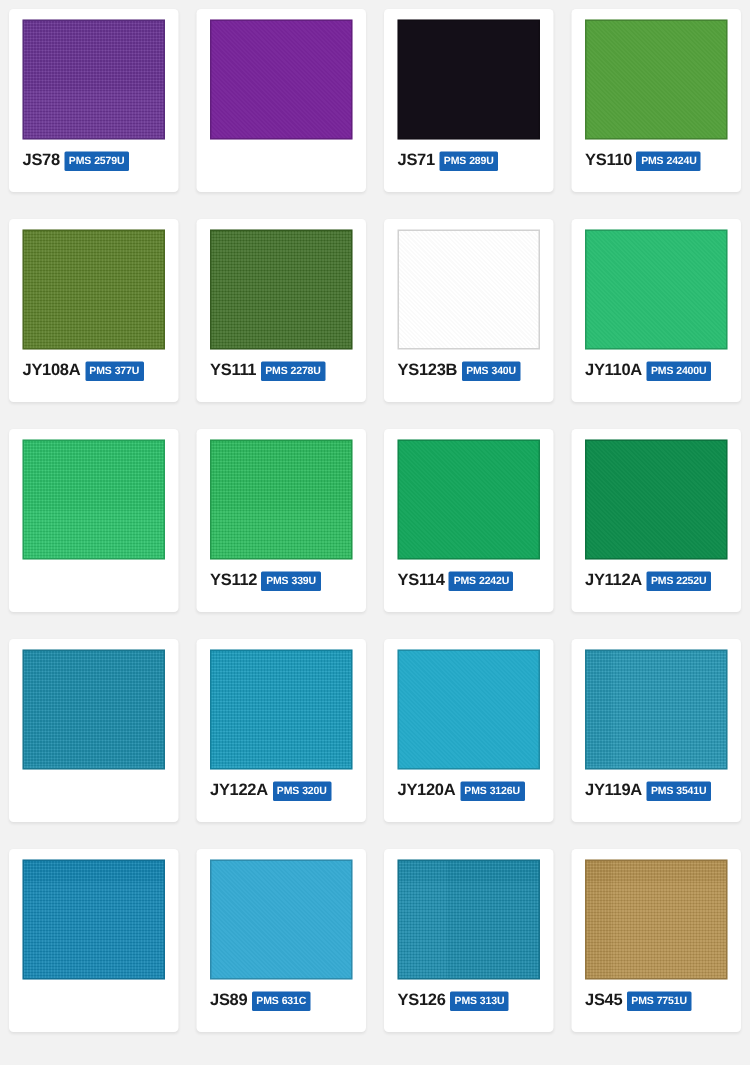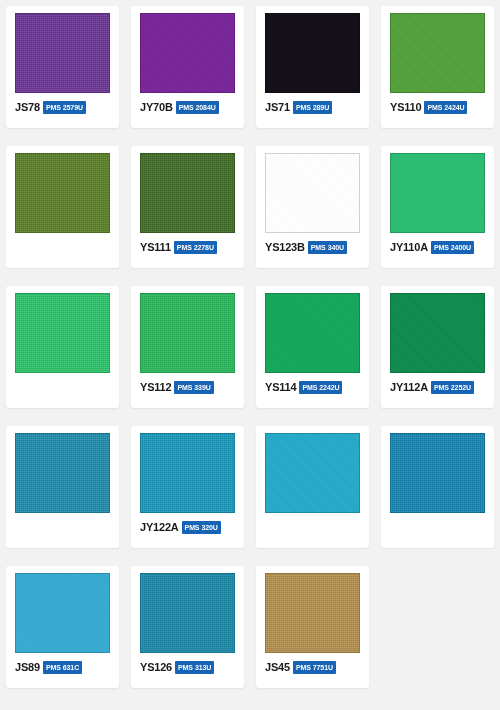--- a/index.html
+++ b/index.html
@@ -128,27 +128,20 @@
             <span>2579U</span>
           </span>
         </div>
       </div>
     </div>
     <div class="swatch-card">
       <div class="card-inner">
         <div class="chip-wrap">
           <div class="chip tex-smooth" title="JY70B" style="background-color: rgb(120, 37, 154);"></div>
         </div>
-        <div class="label-row">
-          <span class="code">JY70B</span>
-          <span class="pms-badge" style="background-color: rgb(23, 99, 181); color: rgb(255, 255, 255);">
-            <span class="pms-word">PMS</span>
-            <span>2084U</span>
-          </span>
-        </div>
       </div>
     </div>
     <div class="swatch-card">
       <div class="card-inner">
         <div class="chip-wrap">
           <div class="chip tex-none" title="JS71" style="background-color: rgb(20, 15, 24);"></div>
         </div>
         <div class="label-row">
           <span class="code">JS71</span>
           <span class="pms-badge" style="background-color: rgb(23, 99, 181); color: rgb(255, 255, 255);">
@@ -170,20 +163,27 @@
             <span>2424U</span>
           </span>
         </div>
       </div>
     </div>
     <div class="swatch-card">
       <div class="card-inner">
         <div class="chip-wrap">
           <div class="chip tex-fine" title="JY108A" style="background-color: rgb(92, 128, 41);"></div>
         </div>
+        <div class="label-row">
+          <span class="code">JY108A</span>
+          <span class="pms-badge" style="background-color: rgb(23, 99, 181); color: rgb(255, 255, 255);">
+            <span class="pms-word">PMS</span>
+            <span>377U</span>
+          </span>
+        </div>
       </div>
     </div>
     <div class="swatch-card">
       <div class="card-inner">
         <div class="chip-wrap">
           <div class="chip tex-fine" title="YS111" style="background-color: rgb(63, 110, 39);"></div>
         </div>
         <div class="label-row">
           <span class="code">YS111</span>
           <span class="pms-badge" style="background-color: rgb(23, 99, 181); color: rgb(255, 255, 255);">
@@ -288,20 +288,41 @@
             <span class="pms-word">PMS</span>
             <span>320U</span>
           </span>
         </div>
       </div>
     </div>
     <div class="swatch-card">
       <div class="card-inner">
         <div class="chip-wrap">
           <div class="chip tex-smooth" title="JY120A" style="background-color: rgb(37, 170, 201);"></div>
+        </div>
+        <div class="label-row">
+          <span class="code">JY120A</span>
+          <span class="pms-badge" style="background-color: rgb(23, 99, 181); color: rgb(255, 255, 255);">
+            <span class="pms-word">PMS</span>
+            <span>3126U</span>
+          </span>
+        </div>
+      </div>
+    </div>
+    <div class="swatch-card">
+      <div class="card-inner">
+        <div class="chip-wrap">
+          <div class="chip tex-fine" title="JY119A" style="background-color: rgb(39, 152, 181);"></div>
+        </div>
+        <div class="label-row">
+          <span class="code">JY119A</span>
+          <span class="pms-badge" style="background-color: rgb(23, 99, 181); color: rgb(255, 255, 255);">
+            <span class="pms-word">PMS</span>
+            <span>3541U</span>
+          </span>
         </div>
       </div>
     </div>
     <div class="swatch-card">
       <div class="card-inner">
         <div class="chip-wrap">
           <div class="chip tex-fine" title="JY121A" style="background-color: rgb(21, 136, 181);"></div>
         </div>
       </div>
     </div>

